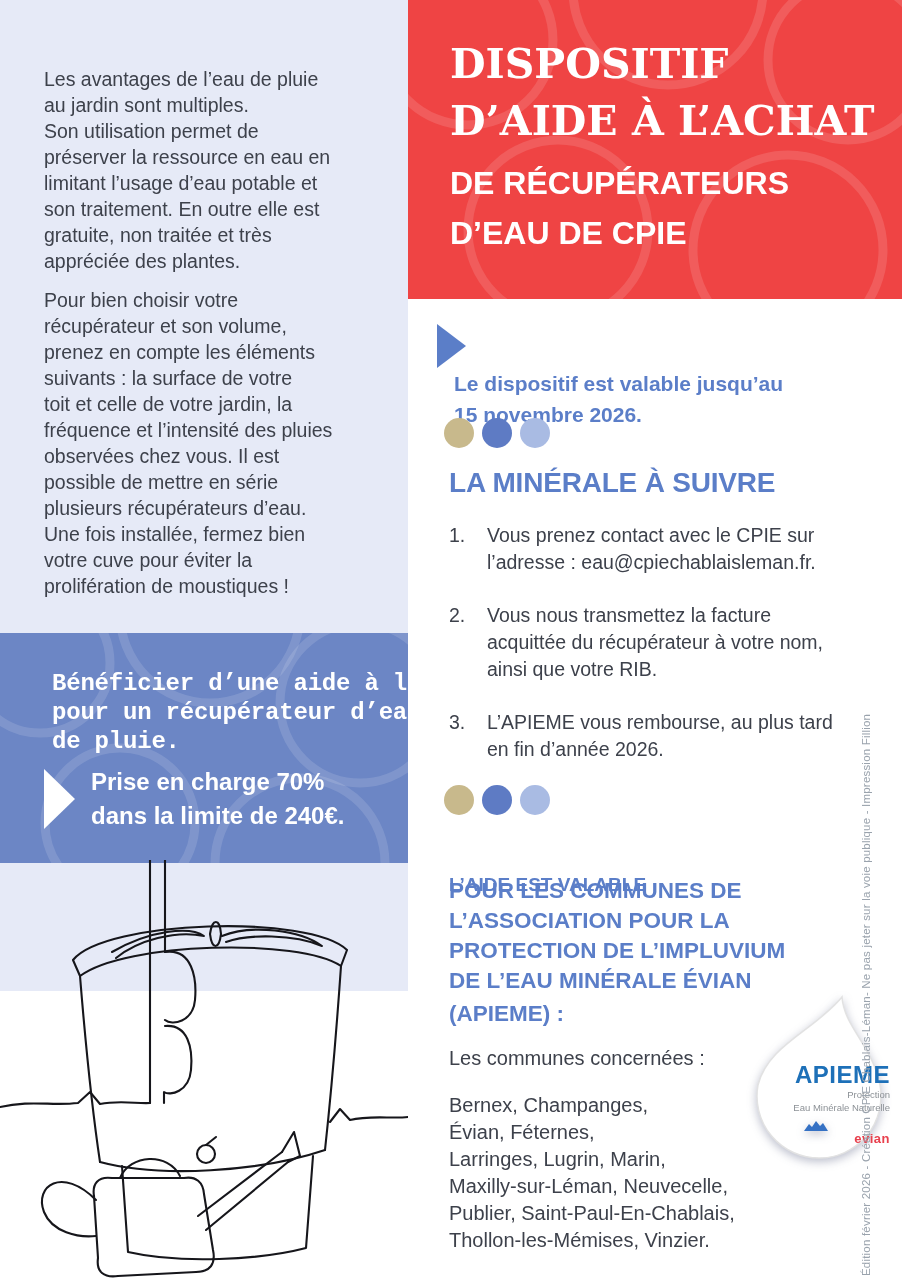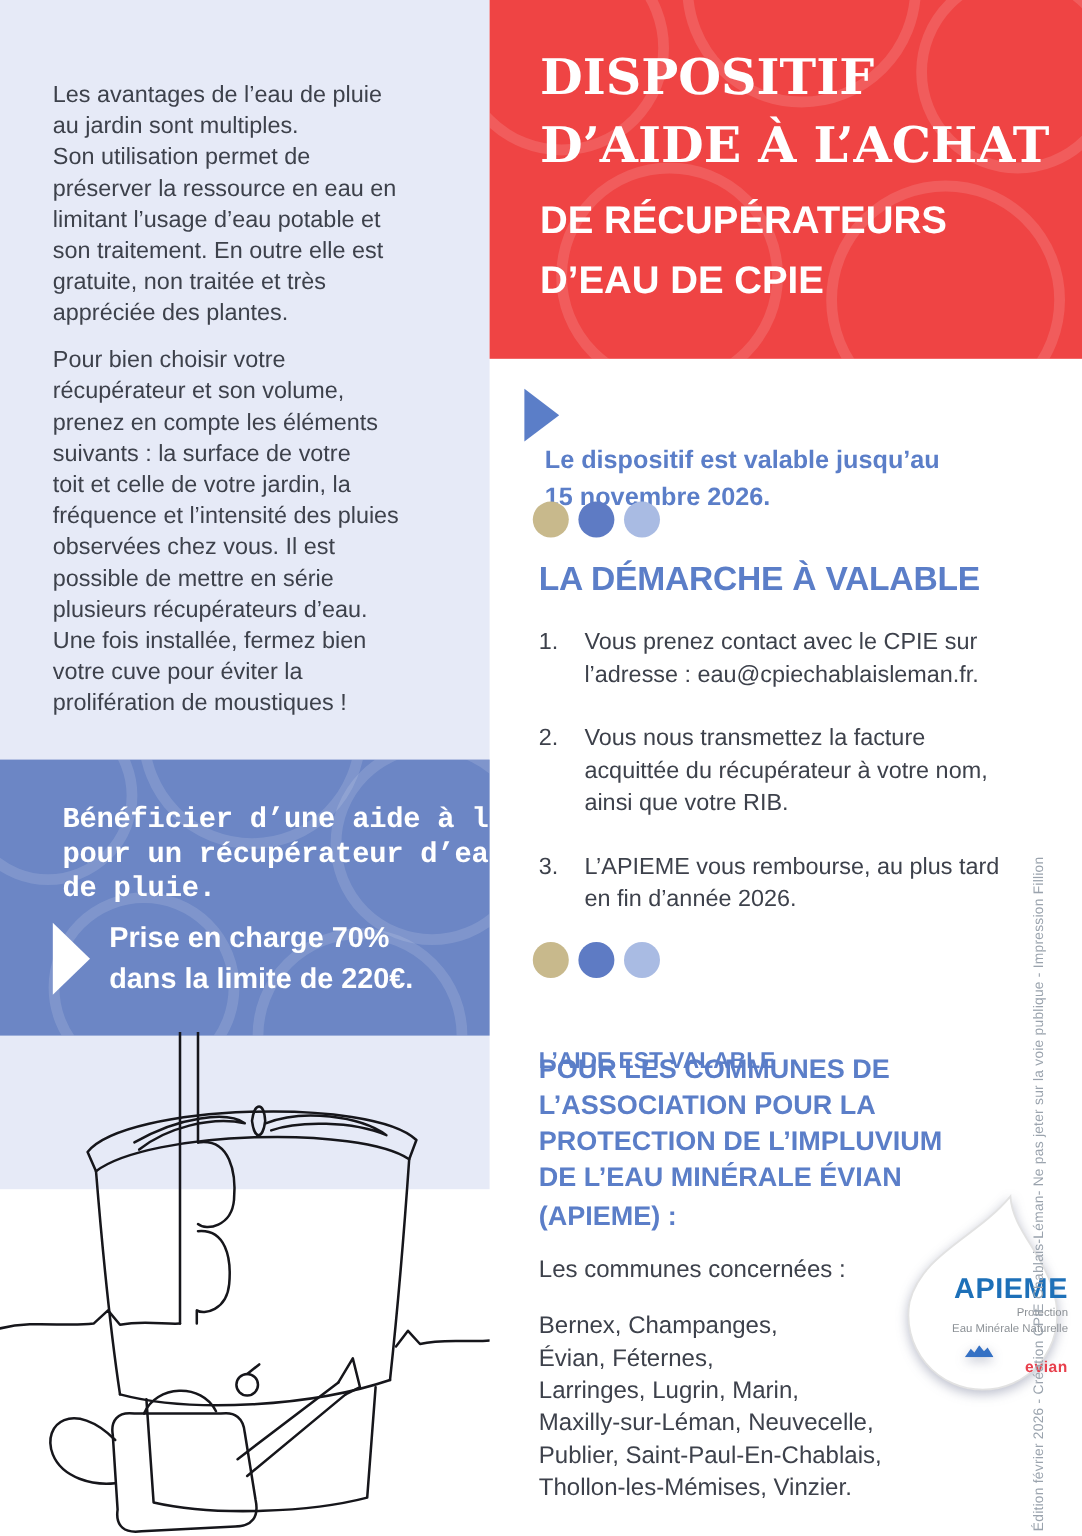--- a/index.html
+++ b/index.html
@@ -113,21 +113,21 @@
         <circle cx="120" cy="190" r="75"></circle>
         <circle cx="300" cy="230" r="85"></circle>
       </g>
     </svg>
     <div class="abs aid-title pre">Bénéficier d’une aide à l’achat
 pour un récupérateur d’eau
 de pluie.</div>
     <div class="abs aid-row">
       <span class="tri-white"></span>
       <span class="aid-highlight pre">Prise en charge 70%
-dans la limite de 220€.</span>
+dans la limite de 240€.</span>
     </div>
   </div>
 
   <svg class="abs illustration" viewBox="0 0 408 420">
 
     <path d="M150,0 L150,243"></path>
     <path d="M165,0 L165,92"></path>
     <path d="M165,92 C192,88 197,118 195,140 C193,162 172,166 165,160"></path>
     <path d="M165,166 C188,164 193,188 191,210 C189,232 170,236 164,232 L164,243"></path>
 
@@ -177,21 +177,21 @@
   <span class="validity-text pre">Le dispositif est valable jusqu’au
 15 novembre 2026.</span>
 </div>
 
 <div class="abs dots dots-1">
   <span class="dot dot-tan"></span>
   <span class="dot dot-blue"></span>
   <span class="dot dot-light"></span>
 </div>
 
-<div class="abs steps-heading">LA DÉMARCHE À VALABLE</div>
+<div class="abs steps-heading">LA MINÉRALE À SUIVRE</div>
 <div class="abs steps">
   <div class="step">
     <span class="step-num">1.</span>
     <span class="pre">Vous prenez contact avec le CPIE sur
 l’adresse : eau@cpiechablaisleman.fr.</span>
   </div>
   <div class="step">
     <span class="step-num">2.</span>
     <span class="pre">Vous nous transmettez la facture
 acquittée du récupérateur à votre nom,

